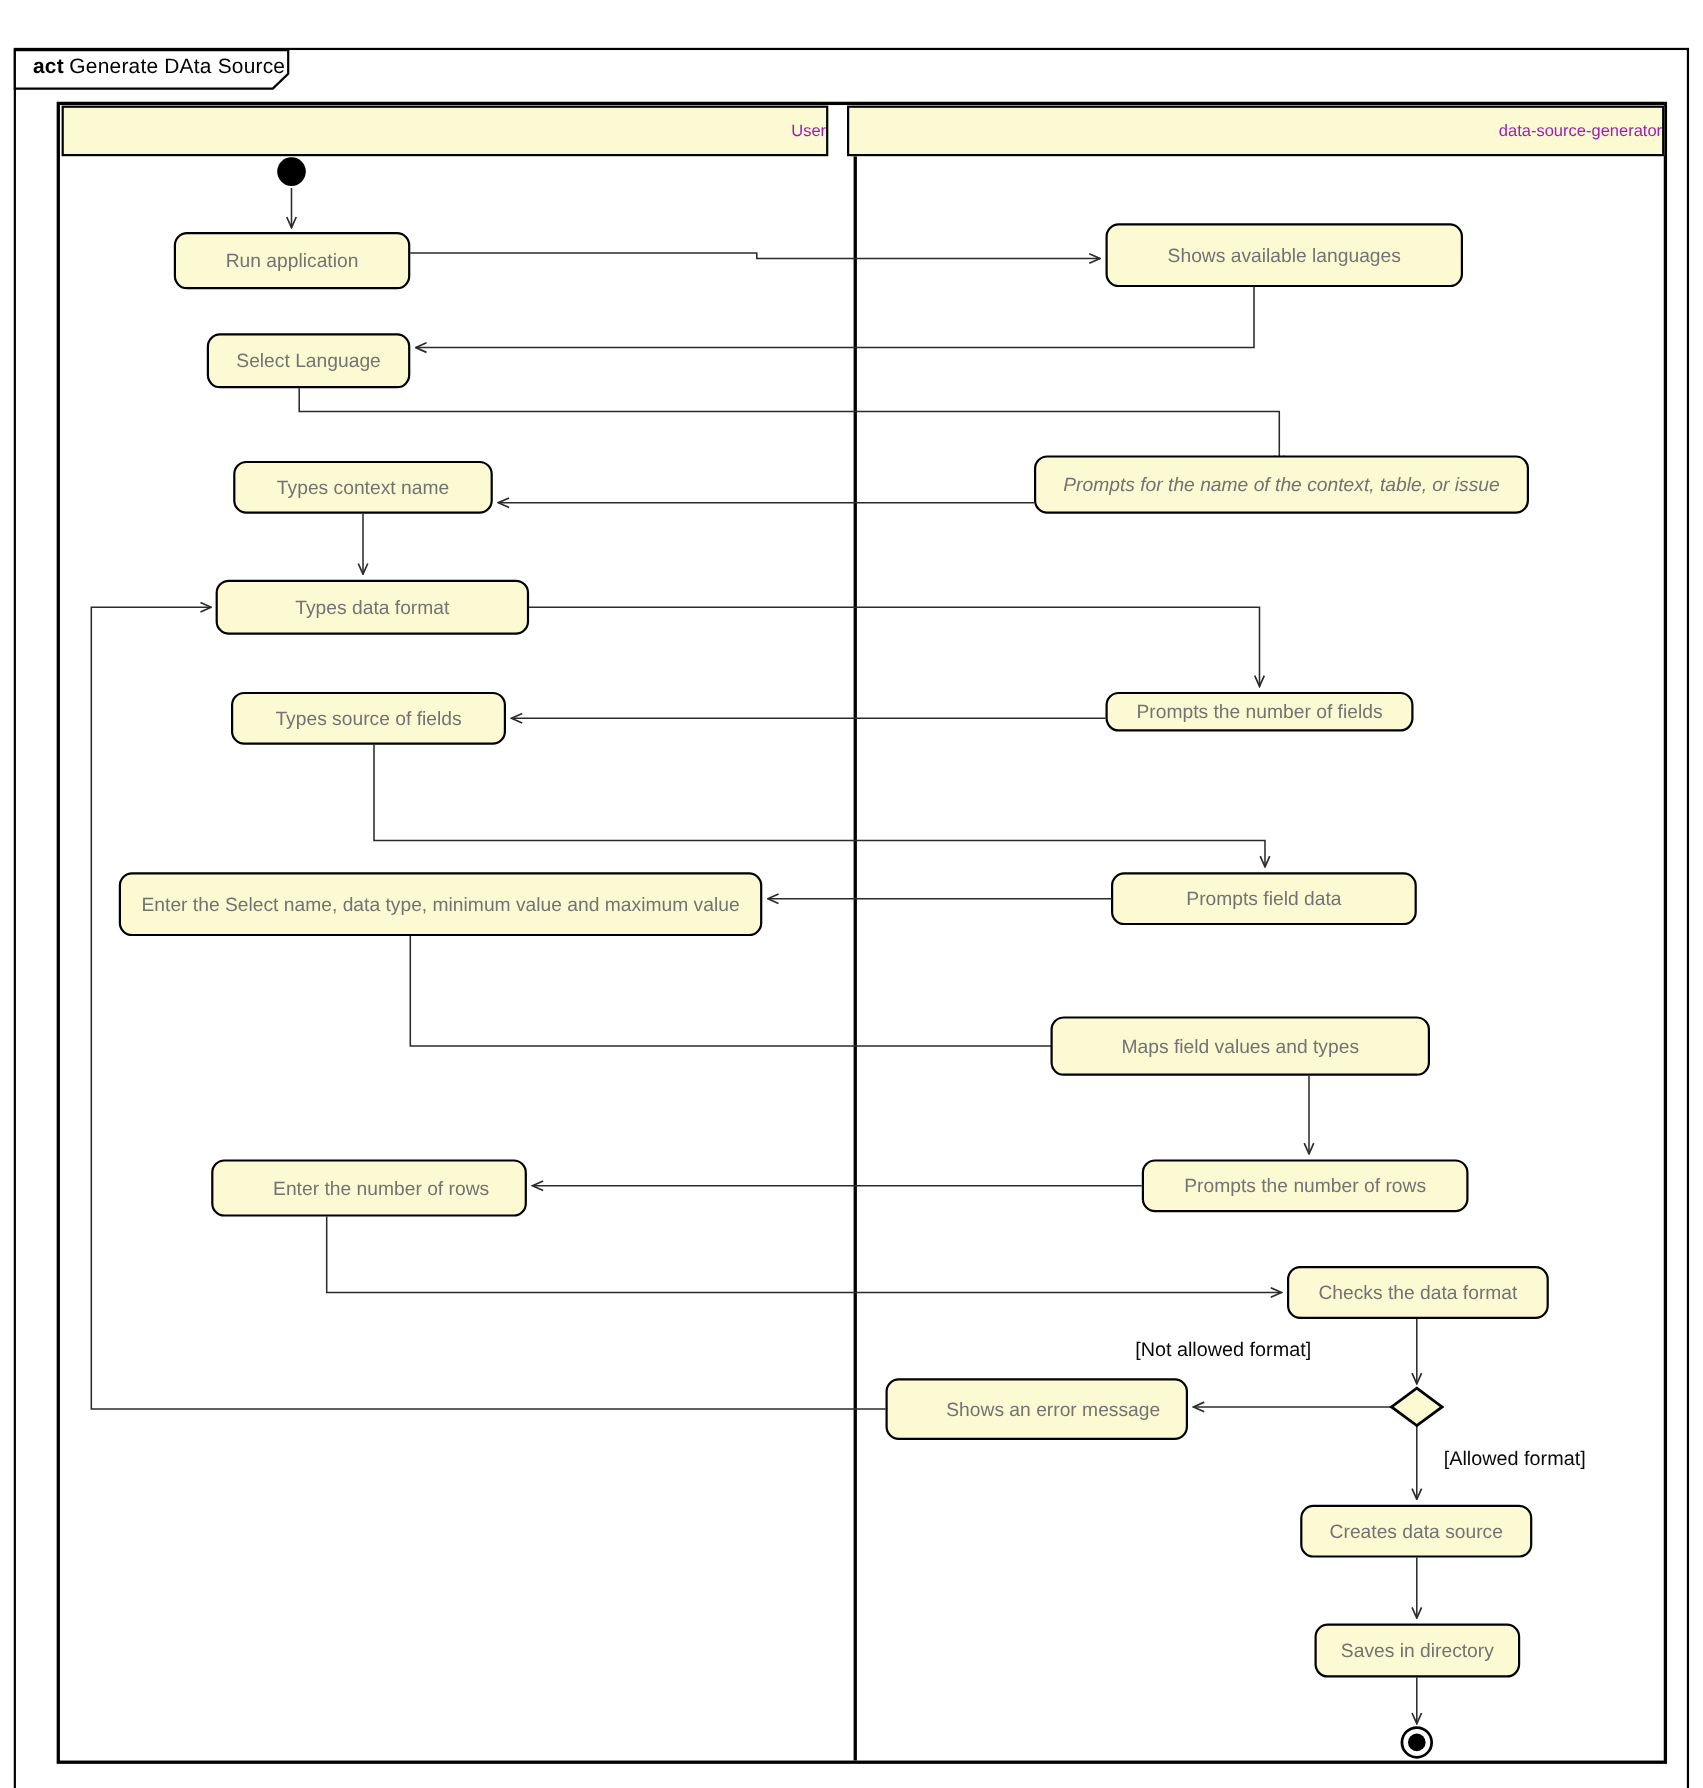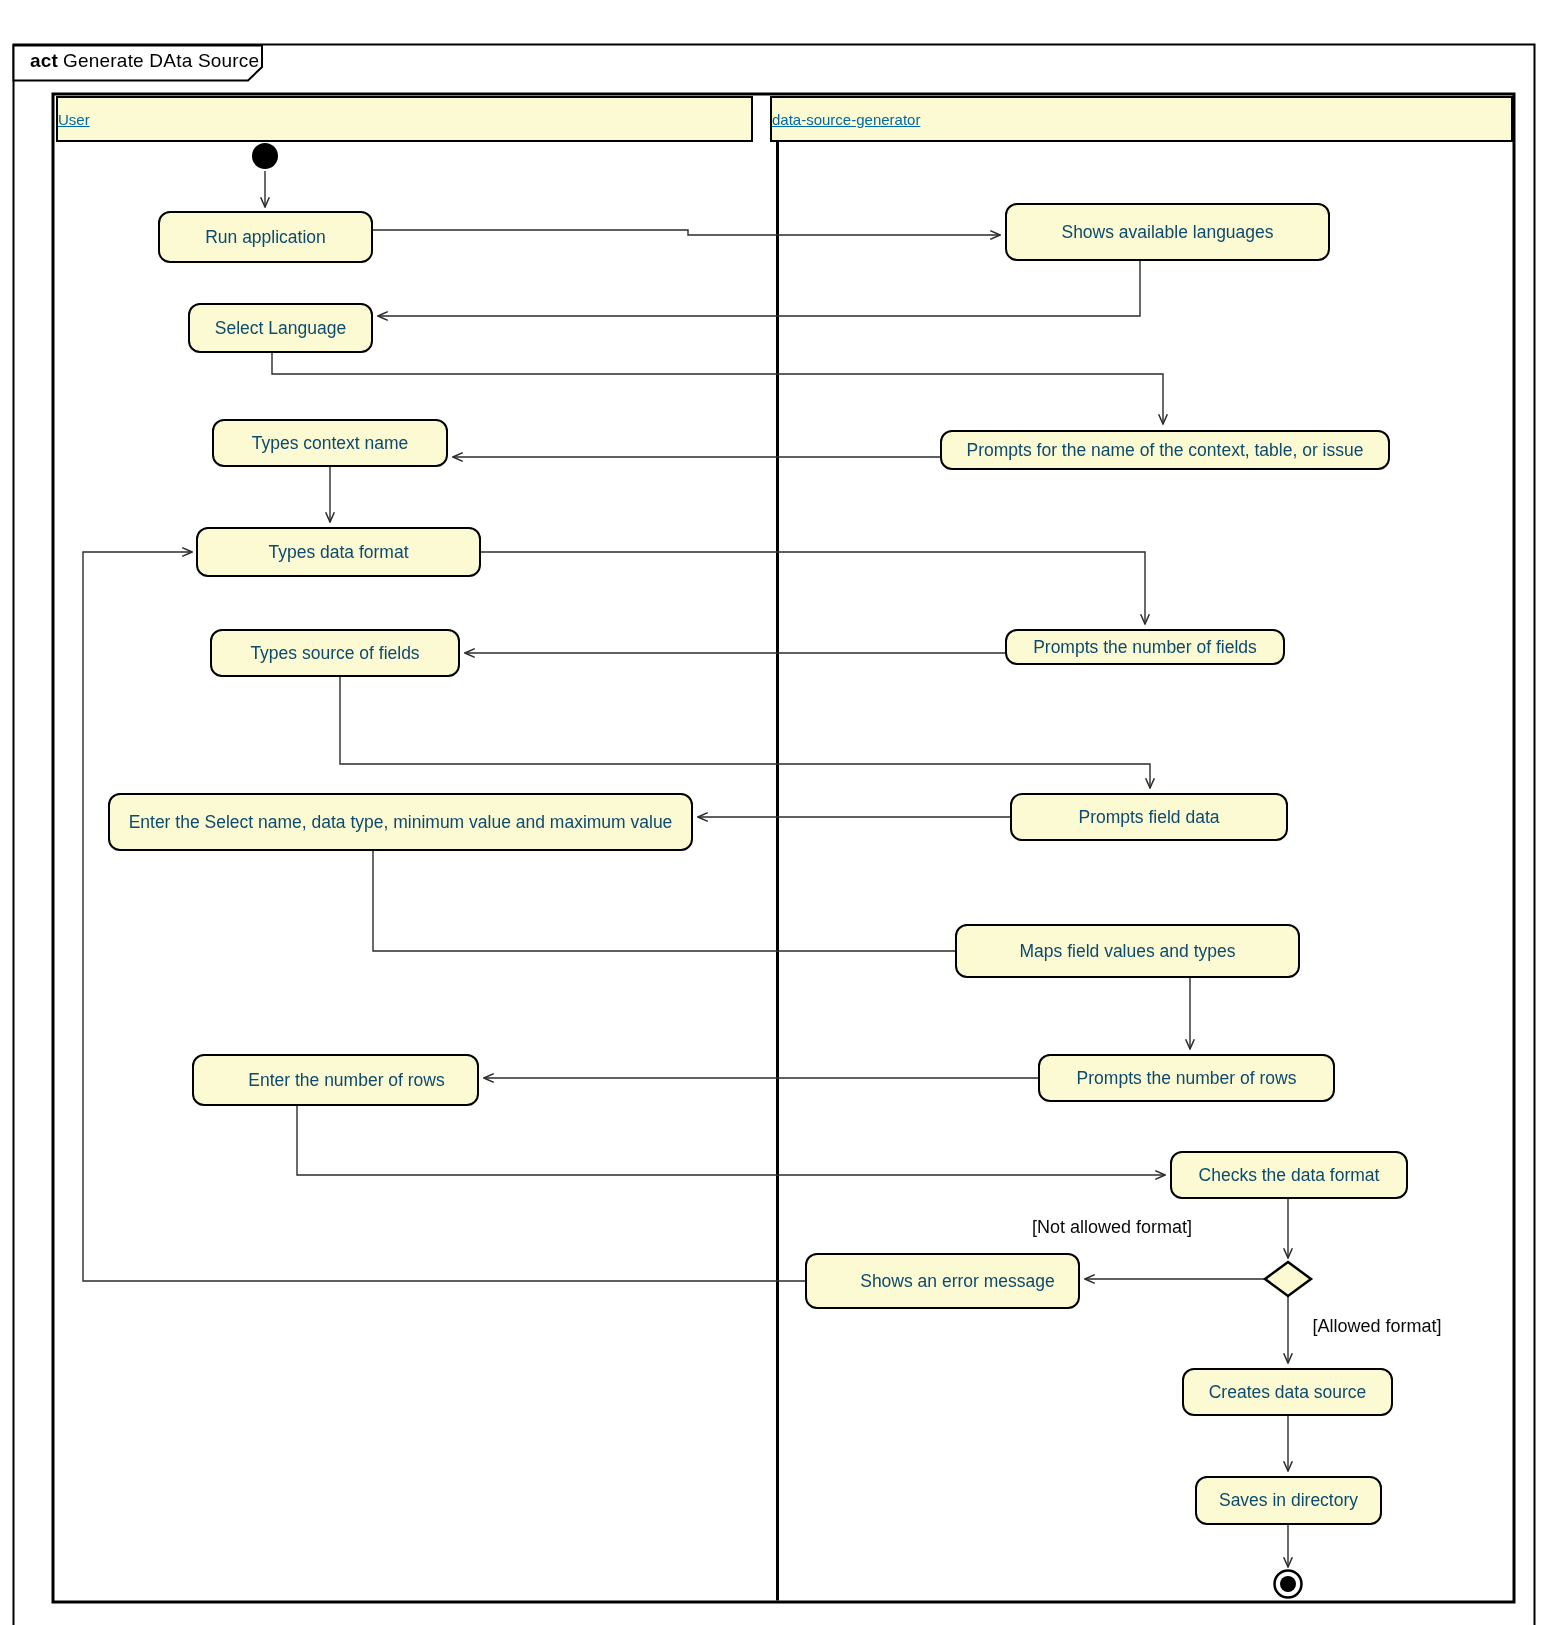--- a/index.html
+++ b/index.html
@@ -10,27 +10,27 @@
     margin-top:31px;
   }
   svg.layer{position:absolute;left:0;top:0;width:1548px;height:1625px;}
   .tab-label{
     position:absolute;left:30px;top:19px;font-size:19px;letter-spacing:.2px;
     white-space:nowrap;
   }
   .tab-label .kw{font-weight:bold;margin-right:5px;}
   .lane-header{
     position:absolute;height:46px;background:#FCFAD2;border:2px solid #000;
-    display:flex;align-items:center;justify-content:flex-start;
-    font-size:15px;color:#0369a1;box-sizing:border-box;text-decoration:underline;
+    display:flex;align-items:center;justify-content:flex-end;
+    font-size:15px;color:#a21caf;box-sizing:border-box;
   }
   .activity{
     position:absolute;background:#FCFAD2;border:2.5px solid #000;border-radius:12px;
     display:flex;align-items:center;justify-content:center;text-align:center;
-    font-size:17.5px;color:#0c4a6e;box-sizing:border-box;line-height:1.15;
+    font-size:17.5px;color:#737373;box-sizing:border-box;line-height:1.15;
     padding:0 10px;white-space:nowrap;
   }
   .guard{
     position:absolute;font-size:18px;color:#0a0a0a;white-space:nowrap;
     display:flex;align-items:center;justify-content:center;
   }
 </style>
 </head>
 <body>
 
@@ -97,21 +97,21 @@
 
   <div class="activity" style="left:158px;top:180px;width:215px;height:52px;">Run application</div>
   <div class="activity" style="left:188px;top:272px;width:185px;height:50px;">Select Language</div>
   <div class="activity" style="left:212px;top:388px;width:236px;height:48px;">Types context name</div>
   <div class="activity" style="left:196px;top:496px;width:285px;height:50px;">Types data format</div>
   <div class="activity" style="left:210px;top:598px;width:250px;height:48px;">Types source of fields</div>
   <div class="activity" style="left:108px;top:762px;width:585px;height:58px;">Enter the Select name, data type, minimum value and maximum value</div>
   <div class="activity" style="left:192px;top:1023px;width:287px;height:52px;padding-left:32px;">Enter the number of rows</div>
 
   <div class="activity" style="left:1005px;top:172px;width:325px;height:58px;">Shows available languages</div>
-  <div class="activity" style="left:940px;top:399px;width:450px;height:40px;">Prompts for the name of the context, table, or issue</div>
+  <div class="activity" style="left:940px;top:383px;width:450px;height:53px;font-style:italic;">Prompts for the name of the context, table, or issue</div>
   <div class="activity" style="left:1005px;top:598px;width:280px;height:36px;">Prompts the number of fields</div>
   <div class="activity" style="left:1010px;top:762px;width:278px;height:48px;">Prompts field data</div>
   <div class="activity" style="left:955px;top:893px;width:345px;height:54px;">Maps field values and types</div>
   <div class="activity" style="left:1038px;top:1023px;width:297px;height:48px;">Prompts the number of rows</div>
   <div class="activity" style="left:1170px;top:1120px;width:238px;height:48px;">Checks the data format</div>
   <div class="activity" style="left:805px;top:1222px;width:275px;height:56px;padding-left:40px;">Shows an error message</div>
   <div class="activity" style="left:1182px;top:1337px;width:211px;height:48px;">Creates data source</div>
   <div class="activity" style="left:1195px;top:1445px;width:187px;height:49px;">Saves in directory</div>
 
   <div class="guard" style="left:1022px;top:1184px;width:180px;height:24px;">[Not allowed format]</div>

